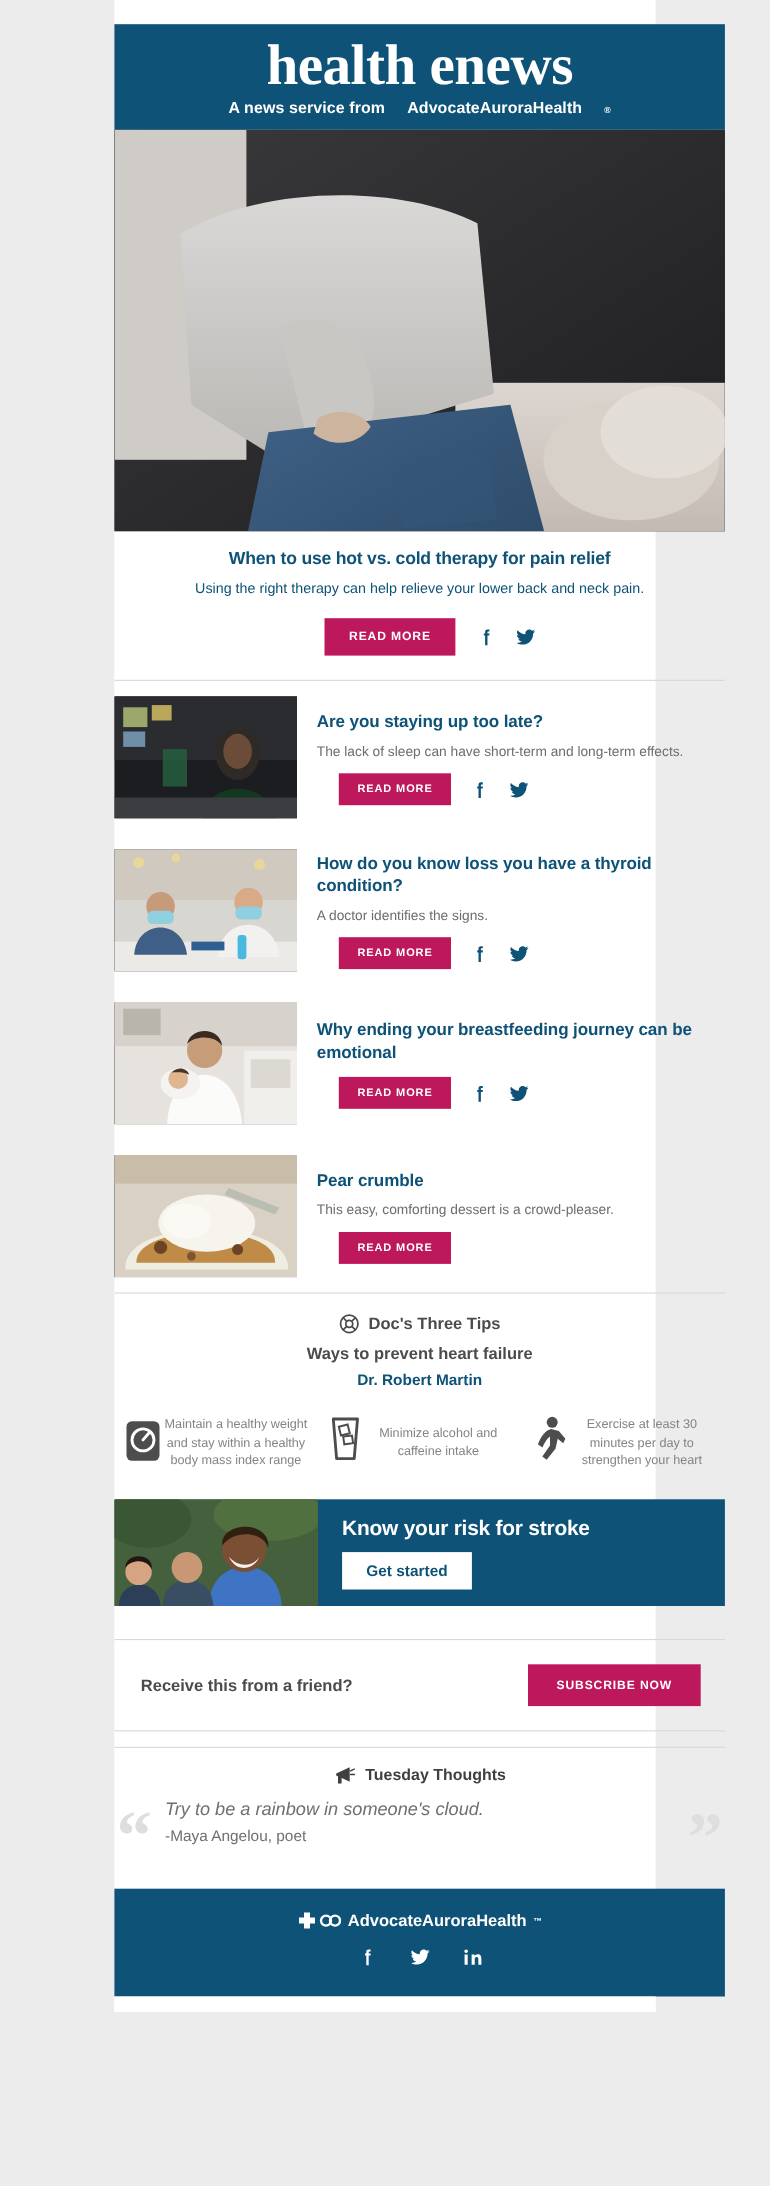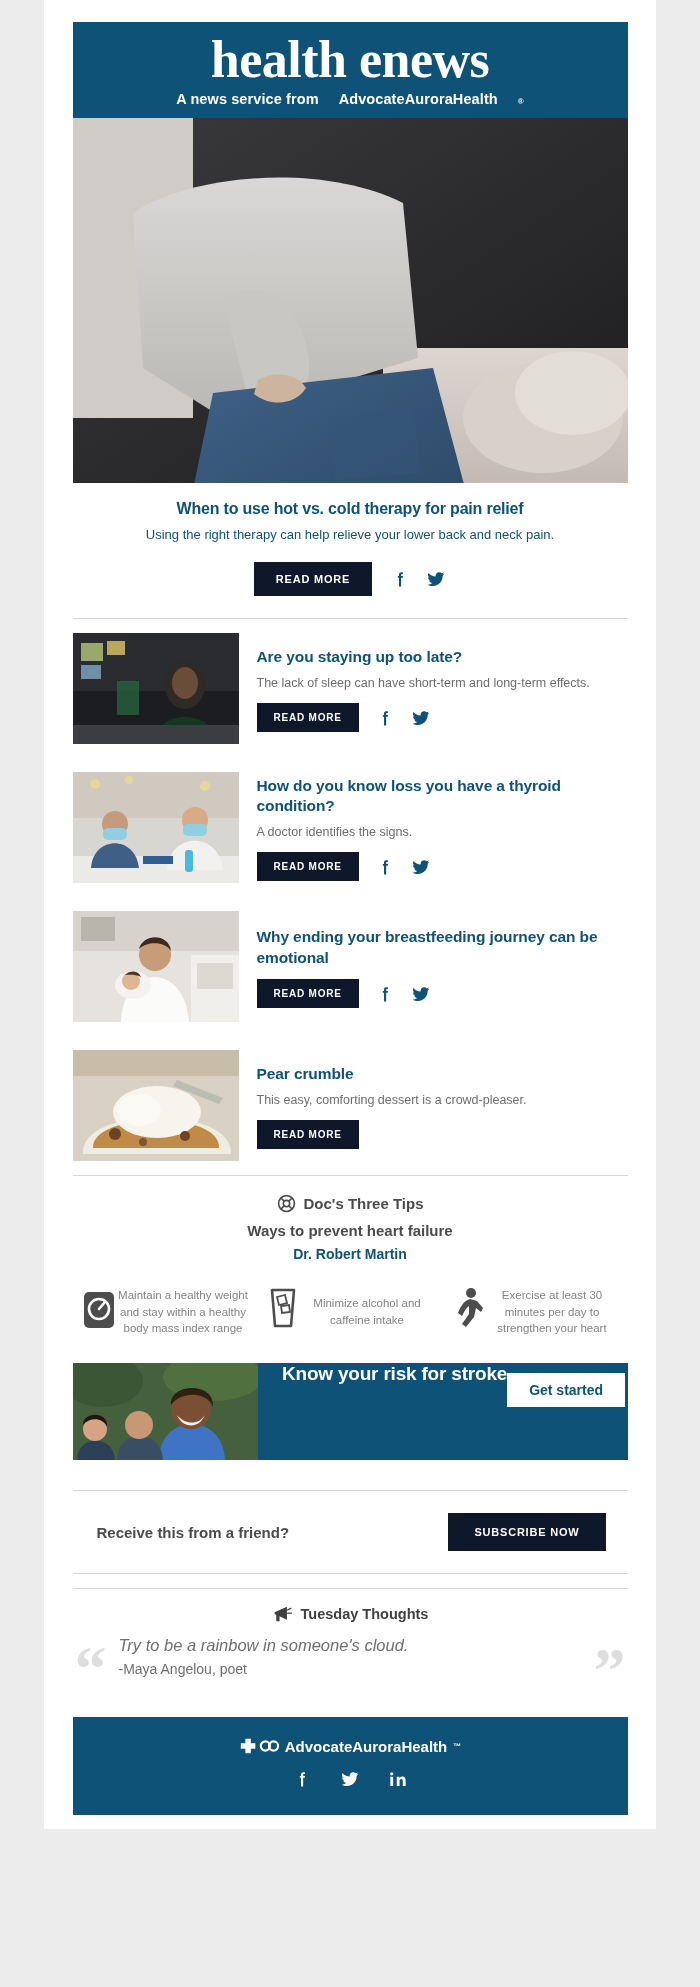--- a/index.html
+++ b/index.html
@@ -3,21 +3,21 @@
 <meta charset="utf-8">
 <style>
   * { box-sizing: border-box; margin: 0; padding: 0; }
   html, body { width: 700px; }
   body {
     background: #ececec;
     font-family: "Liberation Sans", sans-serif;
     -webkit-font-smoothing: antialiased;
   }
   .page { width: 700px; min-height: 1987px; background: #ececec; padding: 0 0 0 0; }
-  .email { width: 612px; margin: 0 auto; background: #ffffff; padding: 22px 0 0 0; }
+  .email { width: 492px; margin: 0 auto; background: #ffffff; padding: 22px 0 0 0; }
   .inner { width: 555px; margin: 0 auto; }
 
   
   .masthead {
     background: #0e5277;
     height: 96px;
     display: flex; flex-direction: column;
     align-items: center; justify-content: center;
   }
   .masthead-title {
@@ -58,29 +58,30 @@
     color: #0e5277;
     font-size: 13px;
     margin-top: 9px;
   }
   .hero-actions {
     display: flex; align-items: center; justify-content: center;
     gap: 18px; margin-top: 20px; padding-bottom: 22px;
   }
 
   .btn {
-    background: #0f172a;
+    background: #be185d;
     color: #ffffff;
     border: none;
     font-size: 11px;
     font-weight: 700;
     letter-spacing: 0.8px;
     padding: 11px 22px;
     cursor: pointer;
     font-family: "Liberation Sans", sans-serif;
+    margin-left: 20px;
   }
   .btn-sm { padding: 9px 17px; font-size: 10px; }
 
   .soc { width: 20px; height: 20px; fill: #0e5277; cursor: pointer; display:block; }
   .soc-wrap { display: flex; align-items: center; gap: 16px; }
 
   .rule { height: 1px; background: #d8d8d8; width: 100%; }
 
   
   .articles { padding: 0; }
@@ -115,21 +116,21 @@
   .tips-grid { display: flex; margin-top: 16px; }
   .tip { flex: 1 1 0; padding: 0 8px; display: flex; align-items: center; }
   .tip-icon { height: 44px; display: flex; align-items: flex-end; justify-content: center; }
   .tip-text { color: #848484; font-size: 11.5px; line-height: 1.45; margin-top: 9px; }
 
   
   .promo { display: flex; height: 97px; margin-top: 16px; }
   .promo-img { width: 185px; flex: 0 0 185px; background:#3f5a3a; overflow:hidden; position:relative; }
   .promo-body {
     flex: 1 1 auto; background: #0e5277; color: #fff;
-    display: flex; flex-direction: row; justify-content: center;
+    display: flex; flex-direction: column; justify-content: center;
     padding-left: 22px;
   }
   .promo-title { font-size: 19px; font-weight: 700; letter-spacing: -0.2px; }
   .promo-btn {
     margin-top: 10px; align-self: flex-start;
     background: #ffffff; color: #0e5277; border: none;
     font-size: 14px; font-weight: 700; padding: 9px 22px; cursor: pointer;
     font-family: "Liberation Sans", sans-serif;
   }
 

